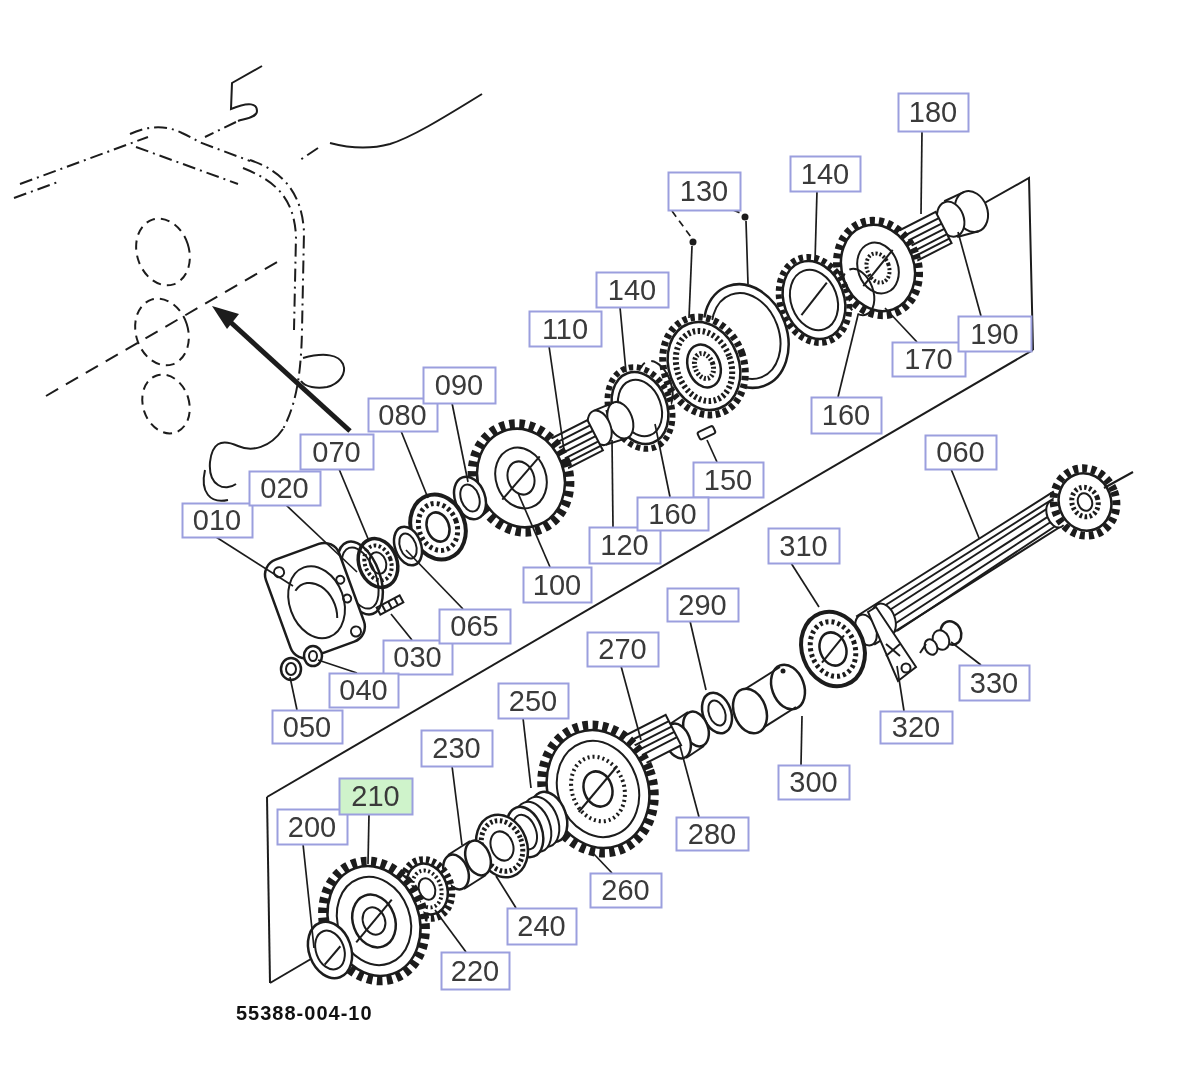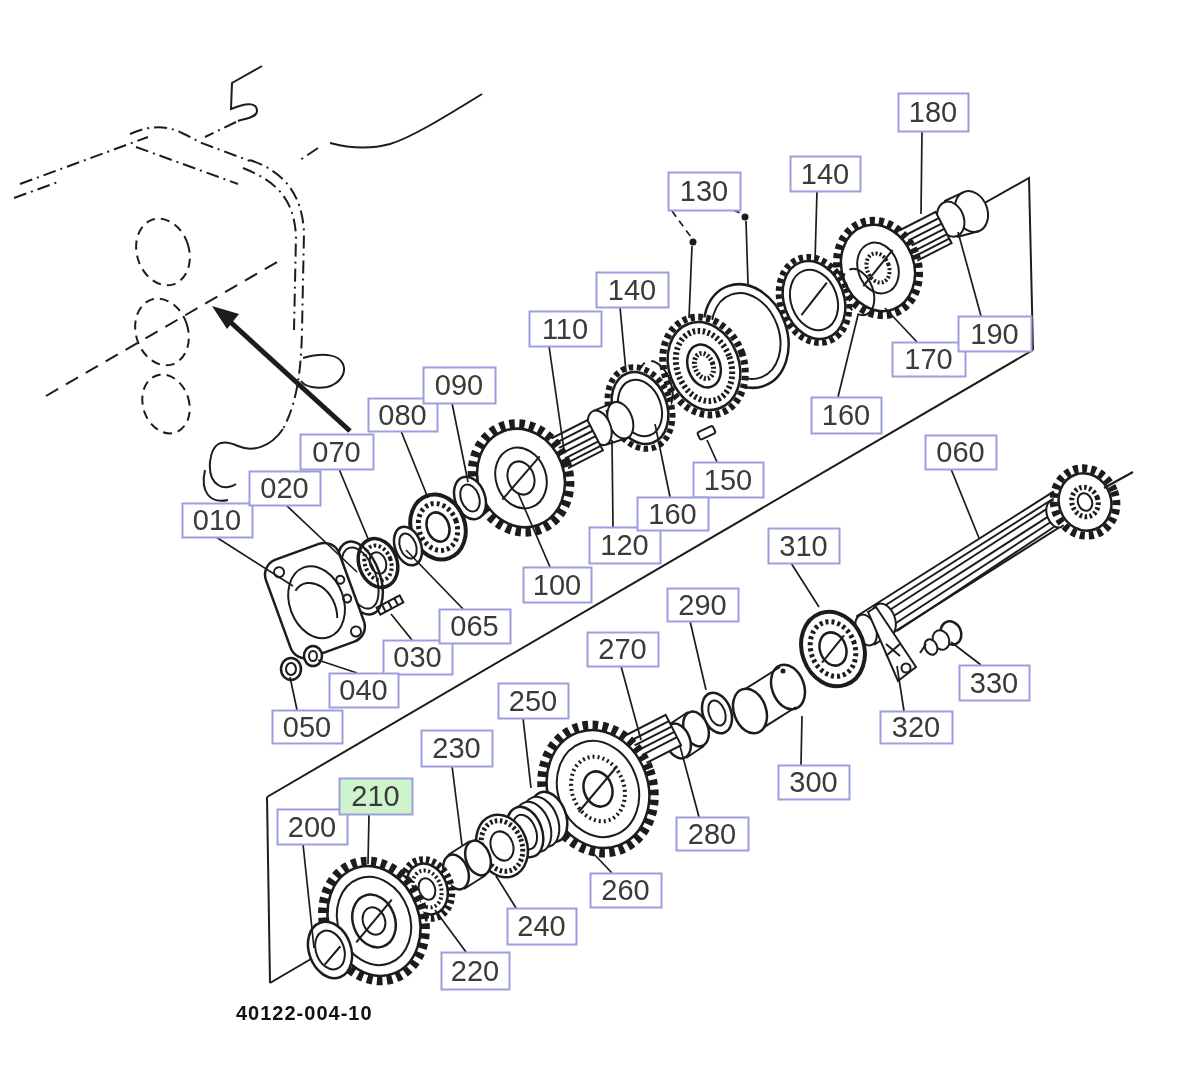--- a/index.html
+++ b/index.html
@@ -465,14 +465,14 @@
           <text x="916" y="737" text-anchor="middle" class="callout-text">320</text>
         </g>
         <g>
           <polyline points="981,665 951,642" fill="none" stroke="#1c1c1c" stroke-width="1.7"></polyline>
           <rect x="959.5" y="665.5" width="70" height="35" fill="#ffffff" stroke="#9b9fde" stroke-width="2"></rect>
           <text x="994" y="692.5" text-anchor="middle" class="callout-text">330</text>
         </g>
       </g>
 </svg>
 
-<div class="drawing-number">40122-004-10</div>
+<div class="drawing-number">55388-004-10</div>
 </div>
 
 </body></html>

